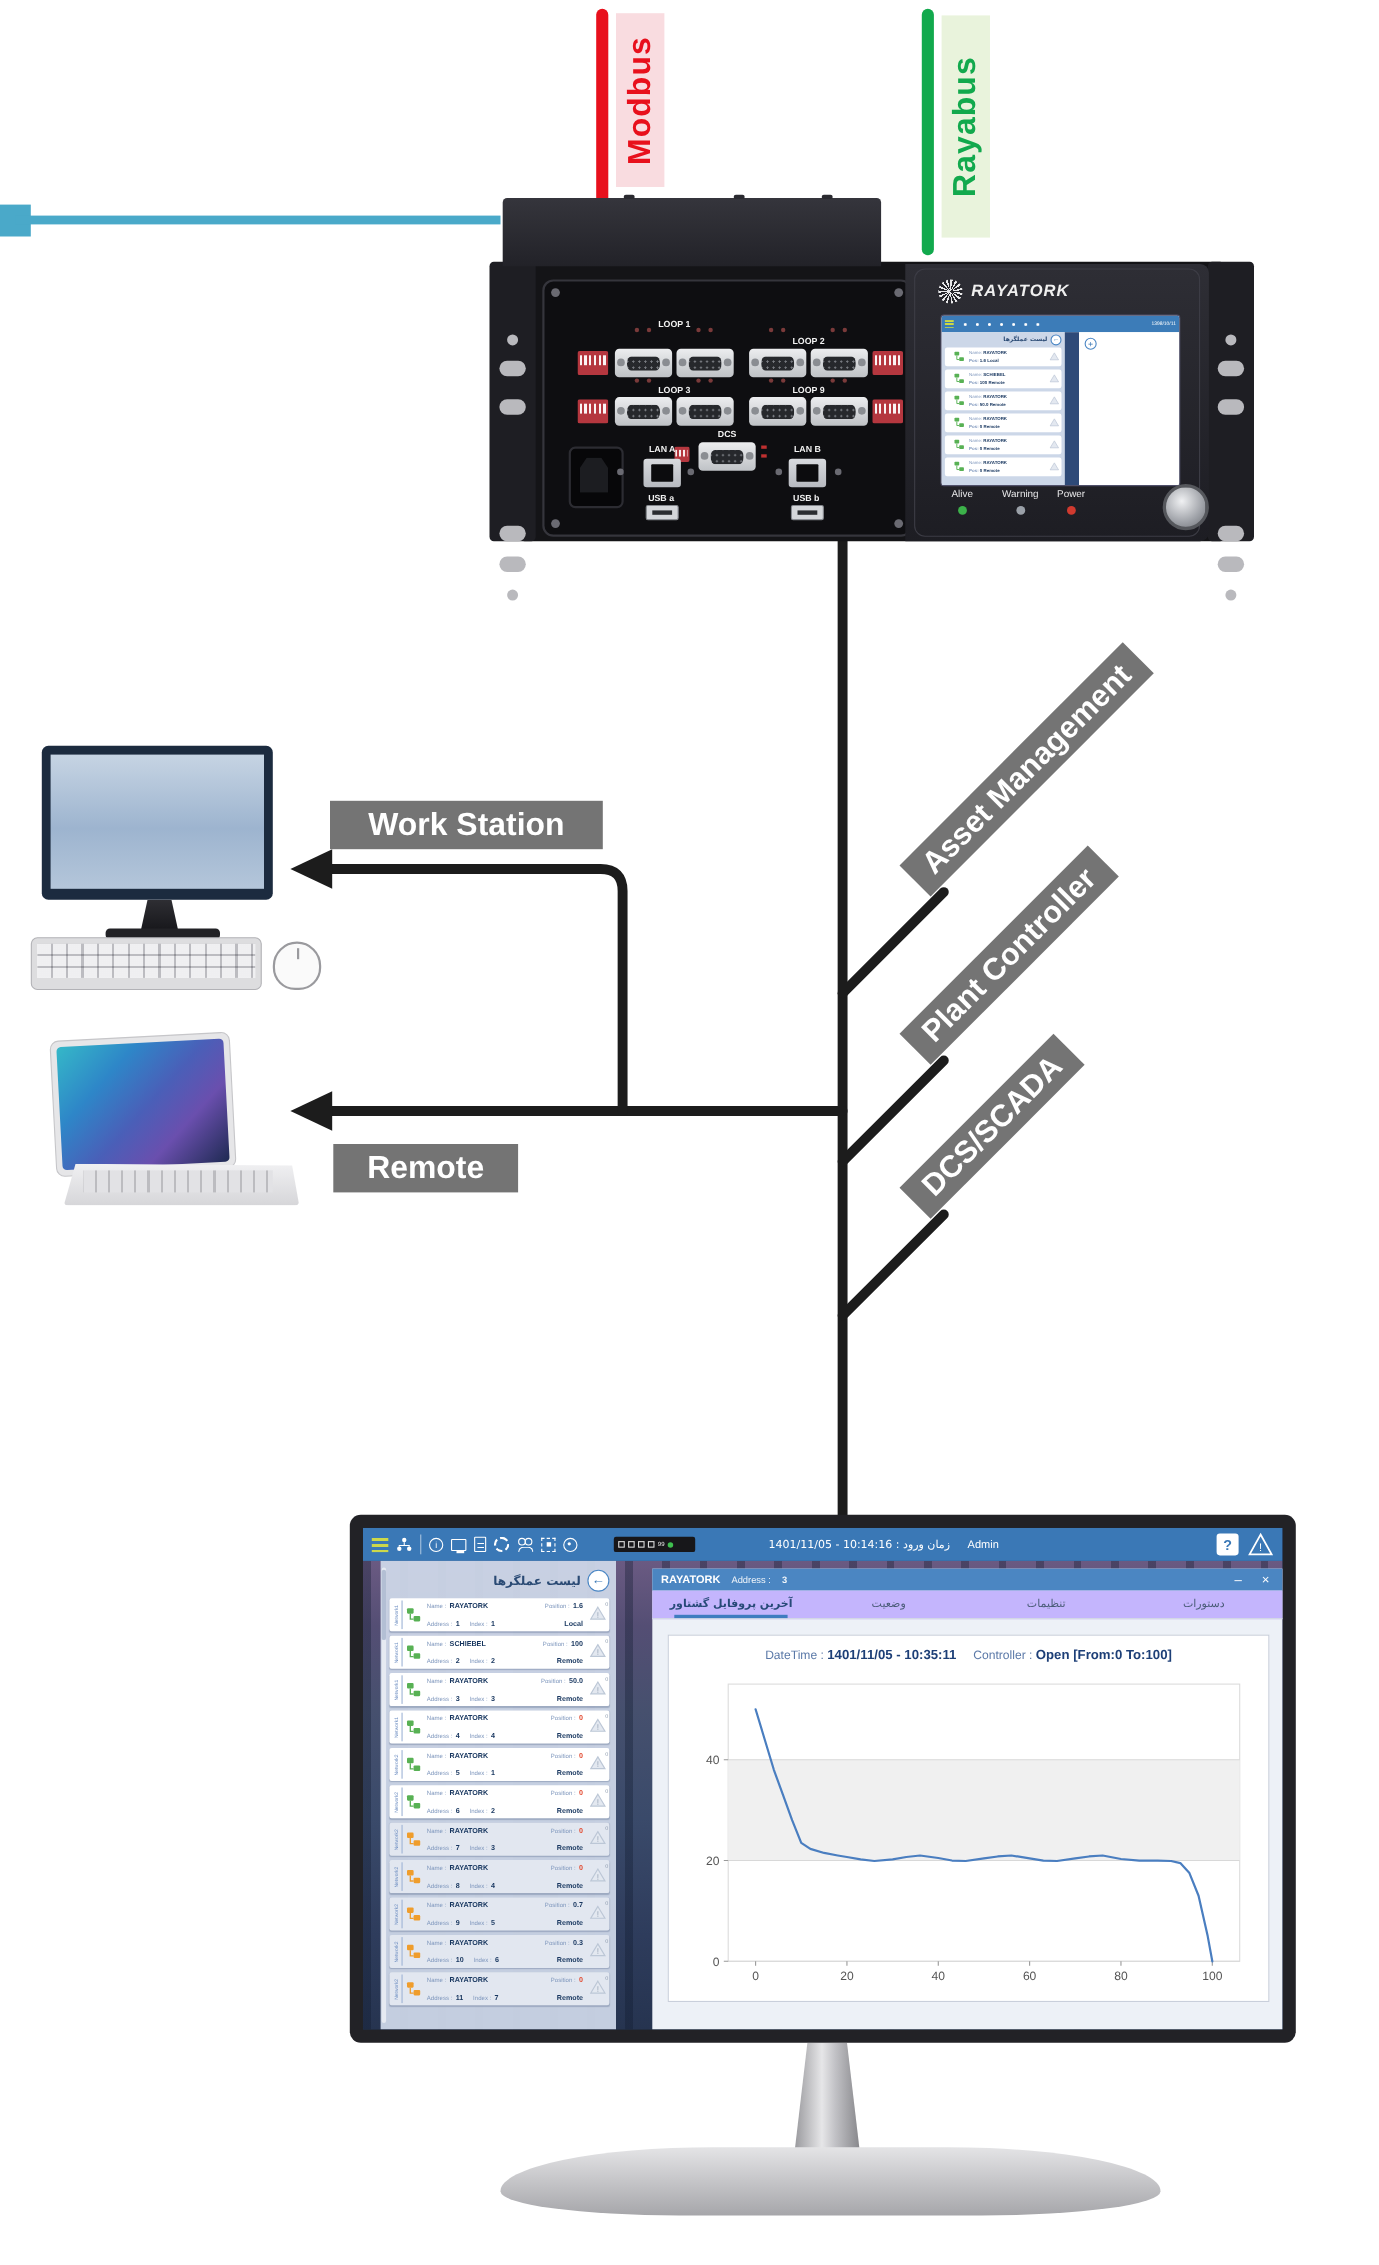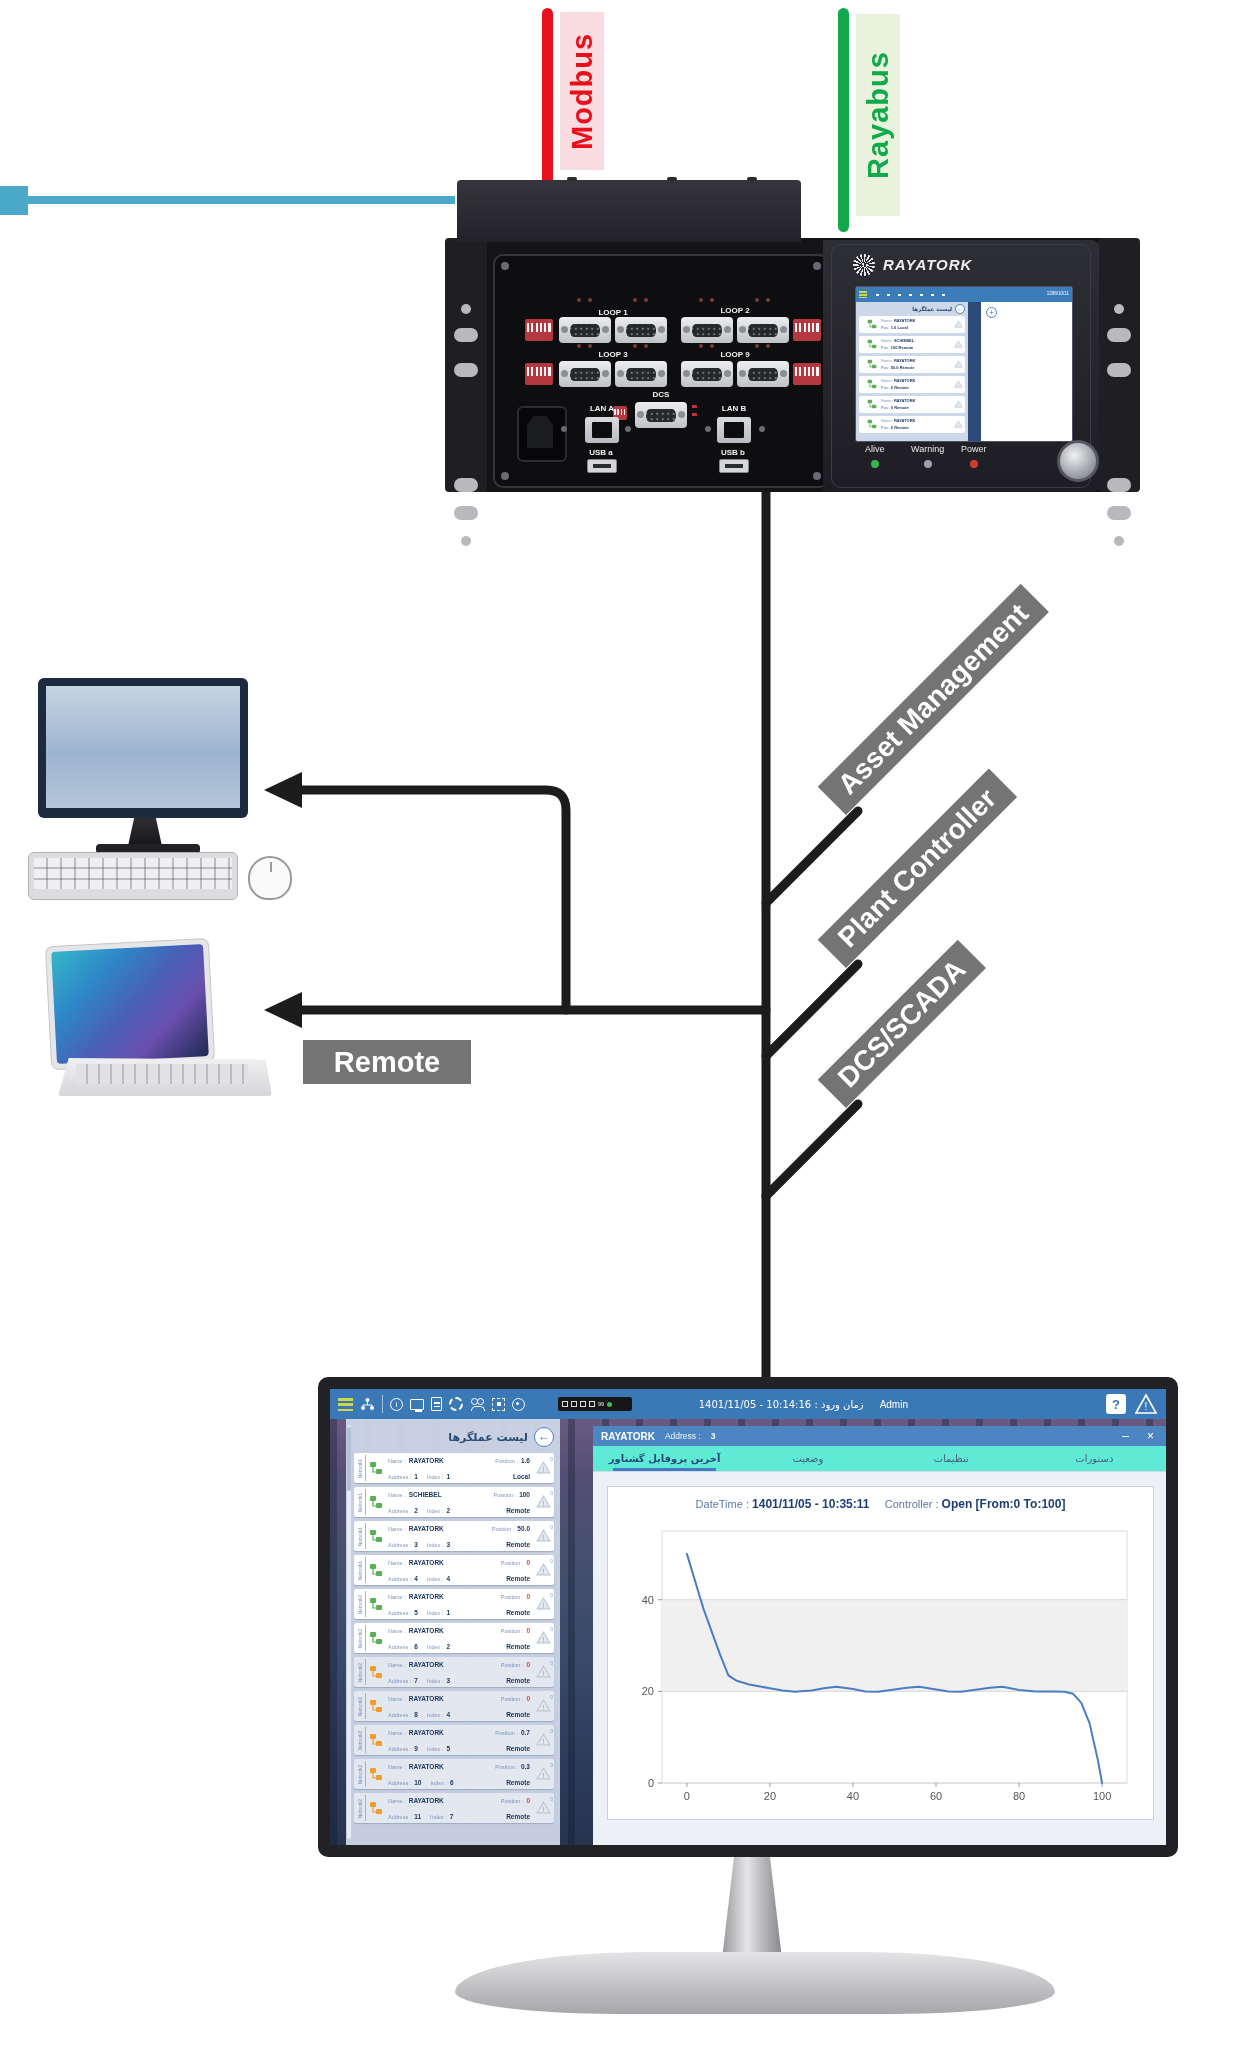--- a/index.html
+++ b/index.html
@@ -219,21 +219,21 @@
   .tri sup{position:absolute;right:-2px;top:-4px;font-size:5px;color:#8e9cb0;}
 
   
   .win{position:absolute;left:263px;top:37px;width:573px;bottom:0;background:#edf1f7;}
   .win-titlebar{position:absolute;left:0;top:0;right:0;height:20px;background:#4b86c2;
     display:flex;align-items:center;color:#fff;padding:0 8px;gap:10px;box-sizing:border-box;}
   .win-titlebar .wt{font-weight:bold;font-size:10px;}
   .win-titlebar .wa{font-size:8.5px;opacity:.92;}
   .win-titlebar .sp{flex:1;}
   .win-titlebar .wbtn{font-size:12px;line-height:12px;padding:0 4px;}
-  .tabs{position:absolute;left:0;top:20px;right:0;height:25px;background:#5eead4;
+  .tabs{position:absolute;left:0;top:20px;right:0;height:25px;background:#c4b5fd;
     border-bottom:1px solid #d5dbe4;display:flex;}
   .tab{flex:1;display:flex;align-items:center;justify-content:center;position:relative;
     font-size:10px;color:#4a5c78;}
   .tab.active{color:#274a78;font-weight:bold;}
   .tab.active:after{content:"";position:absolute;left:14%;right:14%;bottom:0;height:3px;background:#3f7cc0;}
   .chartcard{position:absolute;left:14px;top:60px;width:545px;height:332px;background:#fff;
     border:1px solid #c9cfdb;}
   .chead{position:absolute;left:0;top:10px;right:0;text-align:center;font-size:11px;color:#5b79a8;}
   .chead b{color:#1d3f77;font-size:12px;}
   .chartsvg{position:absolute;left:8px;top:30px;width:529px;height:296px;}
@@ -309,21 +309,21 @@
           <i></i>
         </div>
       <div class="ledpair" style="left:204px;top:42px">
           <i></i>
           <i></i>
         </div>
       <div class="ledpair" style="left:260px;top:42px">
           <i></i>
           <i></i>
         </div>
-      <span class="plabel" style="left:118px;top:52px">LOOP 1</span>
+      <span class="plabel" style="left:118px;top:34px">LOOP 1</span>
       <span class="plabel" style="left:240px;top:50px">LOOP 2</span>
       <div class="dip" style="left:30px;top:63px"></div>
       <div class="db9" style="left:64px;top:61px">
           <i></i>
         </div>
       <div class="db9" style="left:120px;top:61px">
           <i></i>
         </div>
       <div class="db9" style="left:186px;top:61px">
           <i></i>
@@ -535,20 +535,21 @@
     </div>
   </div>
 
   <div class="abs pc-mon">
     <div class="pc-scr"></div>
   </div>
   <div class="abs pc-neck"></div>
   <div class="abs pc-base"></div>
   <div class="abs pc-kbd"></div>
   <div class="abs pc-mouse"></div>
+  <div class="abs gray-label ws-label">Work Station</div>
 
   <div class="abs lt-scr">
       <i></i>
     </div>
   <div class="abs lt-base"></div>
   <div class="abs gray-label laptop-label">Remote</div>
 
   <div class="abs gray-label branch-label idx-0">
       <span>Asset Management</span>
     </div>

